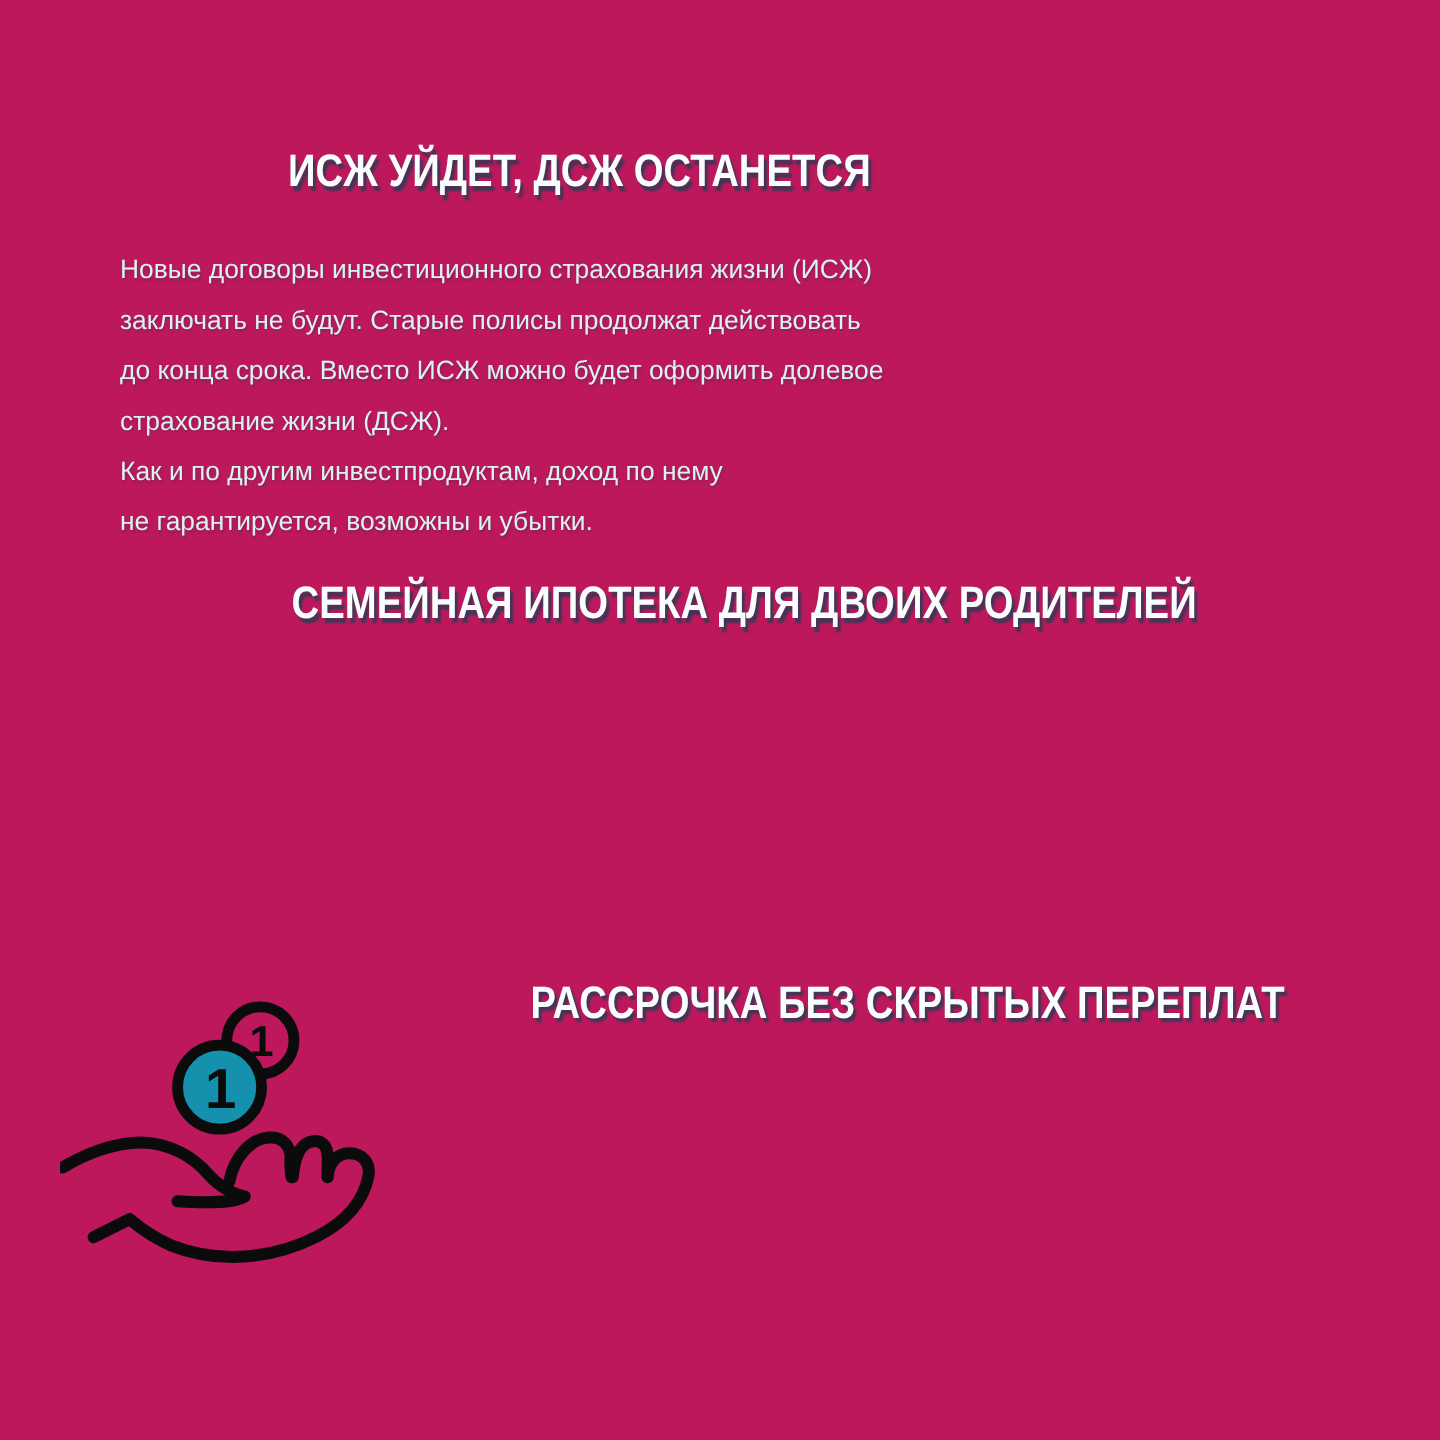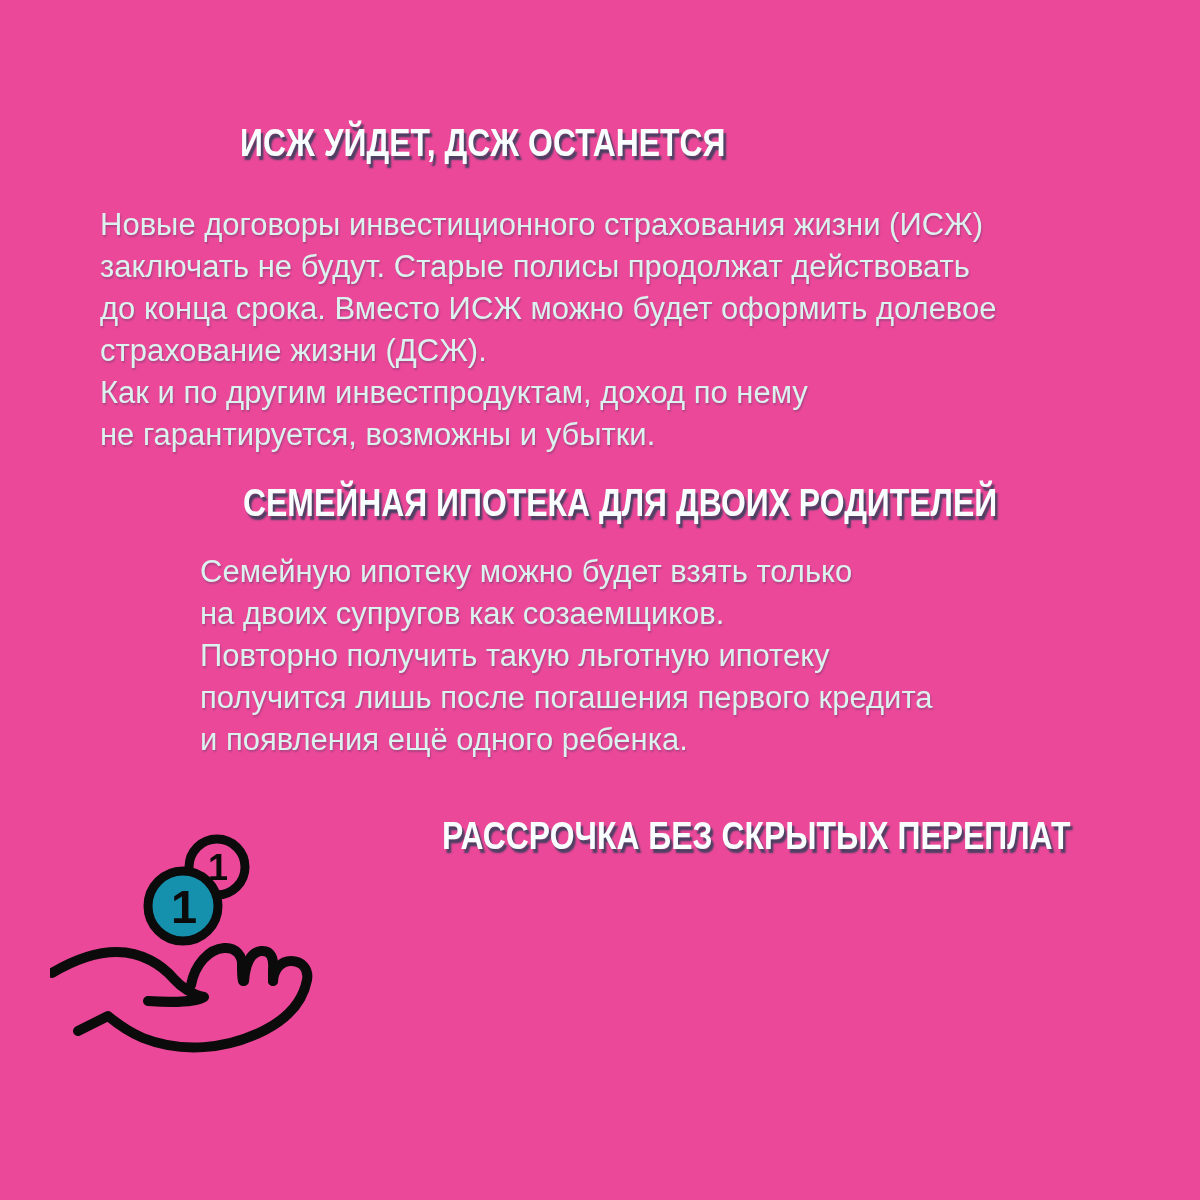--- a/index.html
+++ b/index.html
@@ -1,40 +1,40 @@
 <!DOCTYPE html>
 <html><head>
 <meta charset="utf-8">
 <style>
   html, body { margin: 0; padding: 0; }
   .canvas {
     position: relative;
     width: 1200px;
     height: 1200px;
-    background: #ec4899;
+    background: #be185d;
     overflow: hidden;
     font-family: "Liberation Sans", sans-serif;
   }
   .heading {
     position: absolute;
     margin: 0;
     font-size: 38px;
     line-height: 42px;
     font-weight: 700;
     color: #f8fdfd;
     white-space: nowrap;
     letter-spacing: 0px;
     transform: scaleX(0.84);
     transform-origin: 0 0;
     text-shadow: 3px 4px 2px rgba(30, 62, 82, 0.78);
   }
   .body-text {
     position: absolute;
     margin: 0;
-    font-size: 31px;
+    font-size: 22px;
     line-height: 42px;
     font-weight: 400;
     color: #dcf2ee;
     white-space: pre-line;
     text-shadow: 1px 2px 2px rgba(10, 55, 75, 0.28);
   }
   .h1 { left: 240px; top: 122px; }
   .b1 { left: 100px; top: 204px; width: 1060px; }
   .h2 { left: 243px; top: 482px; }
   .b2 { left: 200px; top: 551px; width: 940px; }
@@ -81,25 +81,20 @@
 
   <p class="body-text b1">Новые договоры инвестиционного страхования жизни (ИСЖ)
 заключать не будут. Старые полисы продолжат действовать
 до конца срока. Вместо ИСЖ можно будет оформить долевое
 страхование жизни (ДСЖ).
 Как и по другим инвестпродуктам, доход по нему
 не гарантируется, возможны и убытки.</p>
 
   <h2 class="heading h2">СЕМЕЙНАЯ ИПОТЕКА ДЛЯ ДВОИХ РОДИТЕЛЕЙ</h2>
 
-  <p class="body-text b2">Семейную ипотеку можно будет взять только
-на двоих супругов как созаемщиков.
-Повторно получить такую льготную ипотеку
-получится лишь после погашения первого кредита
-и появления ещё одного ребенка.</p>
 
   <h2 class="heading h3">РАССРОЧКА БЕЗ СКРЫТЫХ ПЕРЕПЛАТ</h2>
 
 
   <div class="icon-wrap">
     <svg viewBox="0 0 270 250" xmlns="http://www.w3.org/2000/svg">
 
       <circle class="coin-stroke" cx="167" cy="37" r="28"></circle>
       <text class="coin-digit" x="168" y="50" font-size="36">1</text>
 

